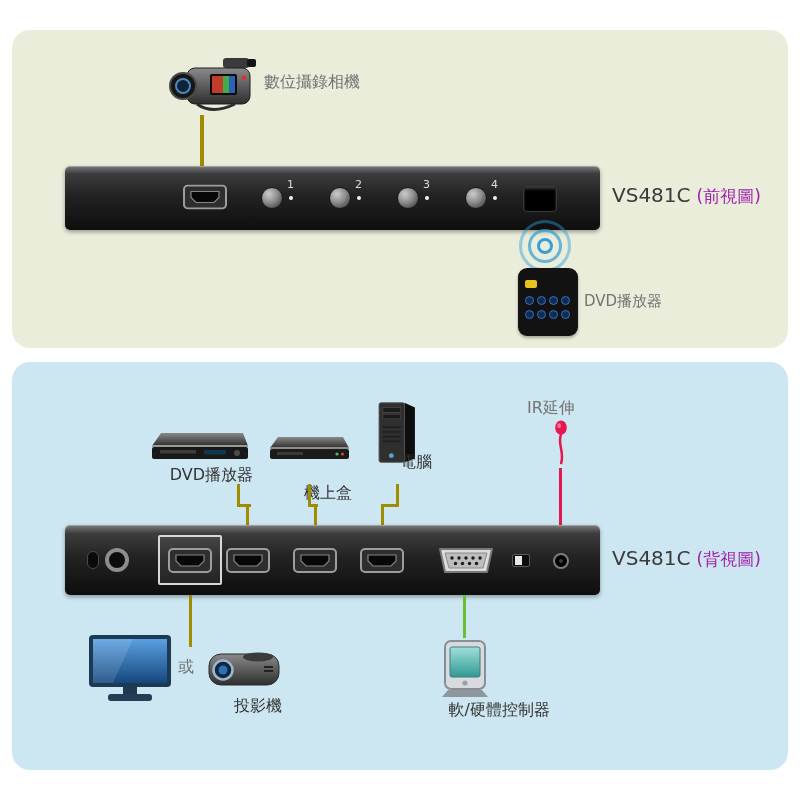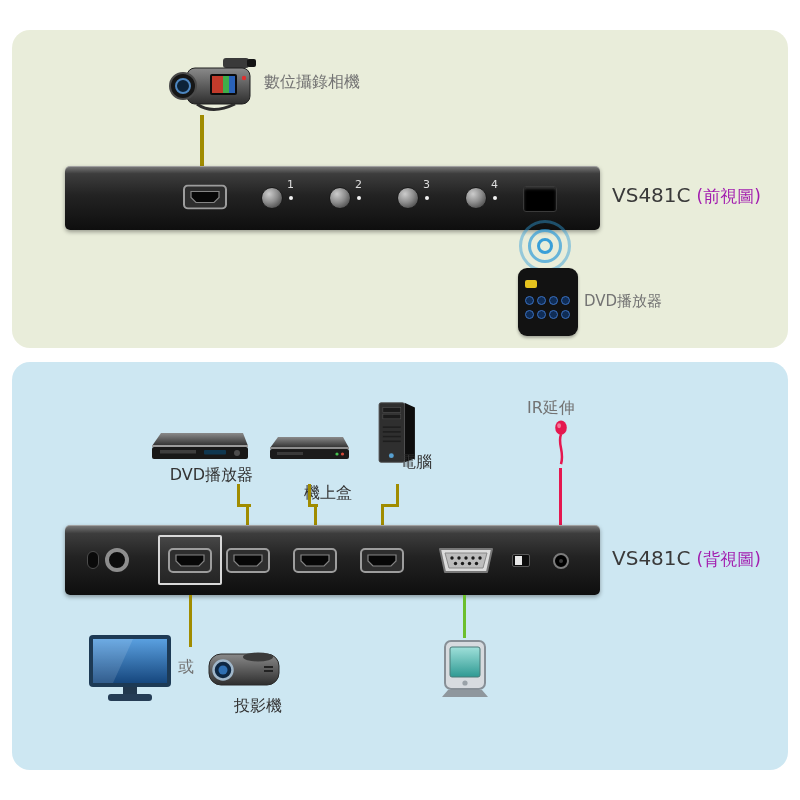--- a/index.html
+++ b/index.html
@@ -295,13 +295,14 @@
     <rect x="58" y="28" width="9" height="2" fill="#222"></rect>
   </svg>
   <div class="src-label" style="left:194px;top:334px;width:76px">投影機</div>
 
   <svg class="icon" viewBox="0 0 58 60" style="left:424px;top:276px;width:58px;height:60px">
     <polygon points="12,52 46,52 52,59 6,59" fill="#8f979d"></polygon>
     <rect x="9" y="3" width="40" height="48" rx="6" fill="#d7dbdf" stroke="#878f96" stroke-width="2"></rect>
     <rect x="14" y="9" width="30" height="30" rx="2" fill="url(#gTeal)" stroke="#4a7a78"></rect>
     <circle cx="29" cy="45" r="2.6" fill="#9aa2a8"></circle>
   </svg>
+  <div class="src-label" style="left:388px;top:338px;width:150px">軟/硬體控制器</div>
 </section>
 
 </body></html>

